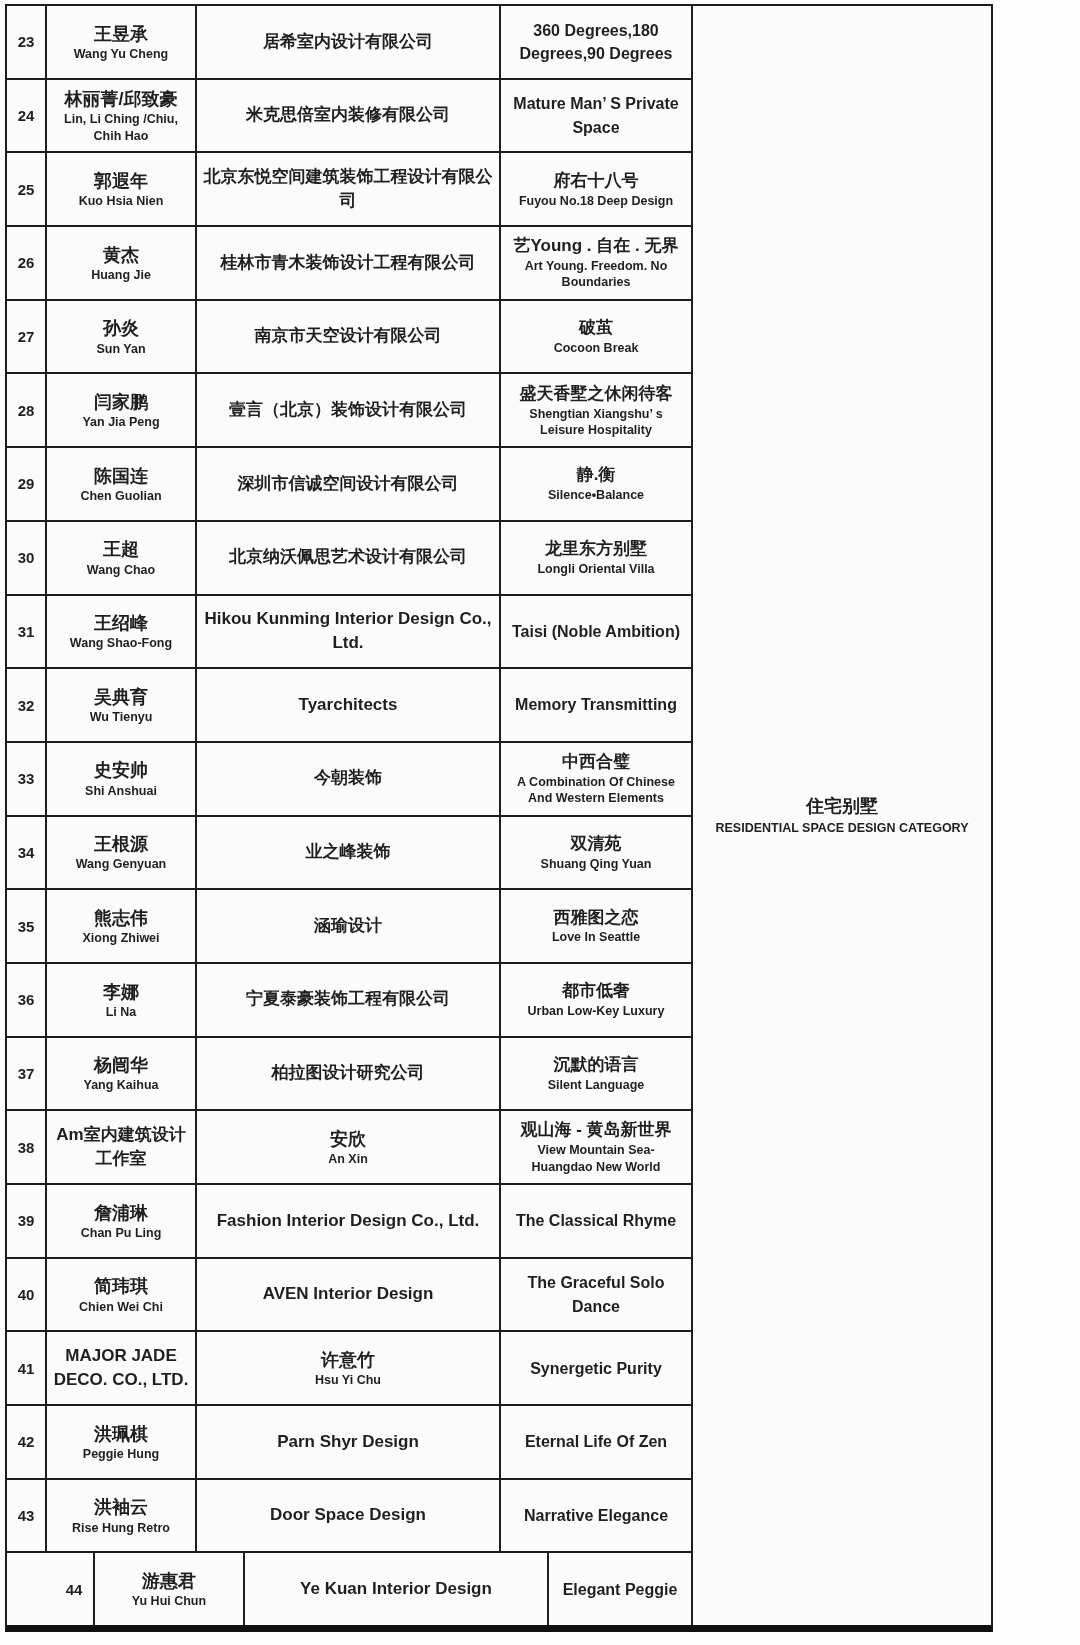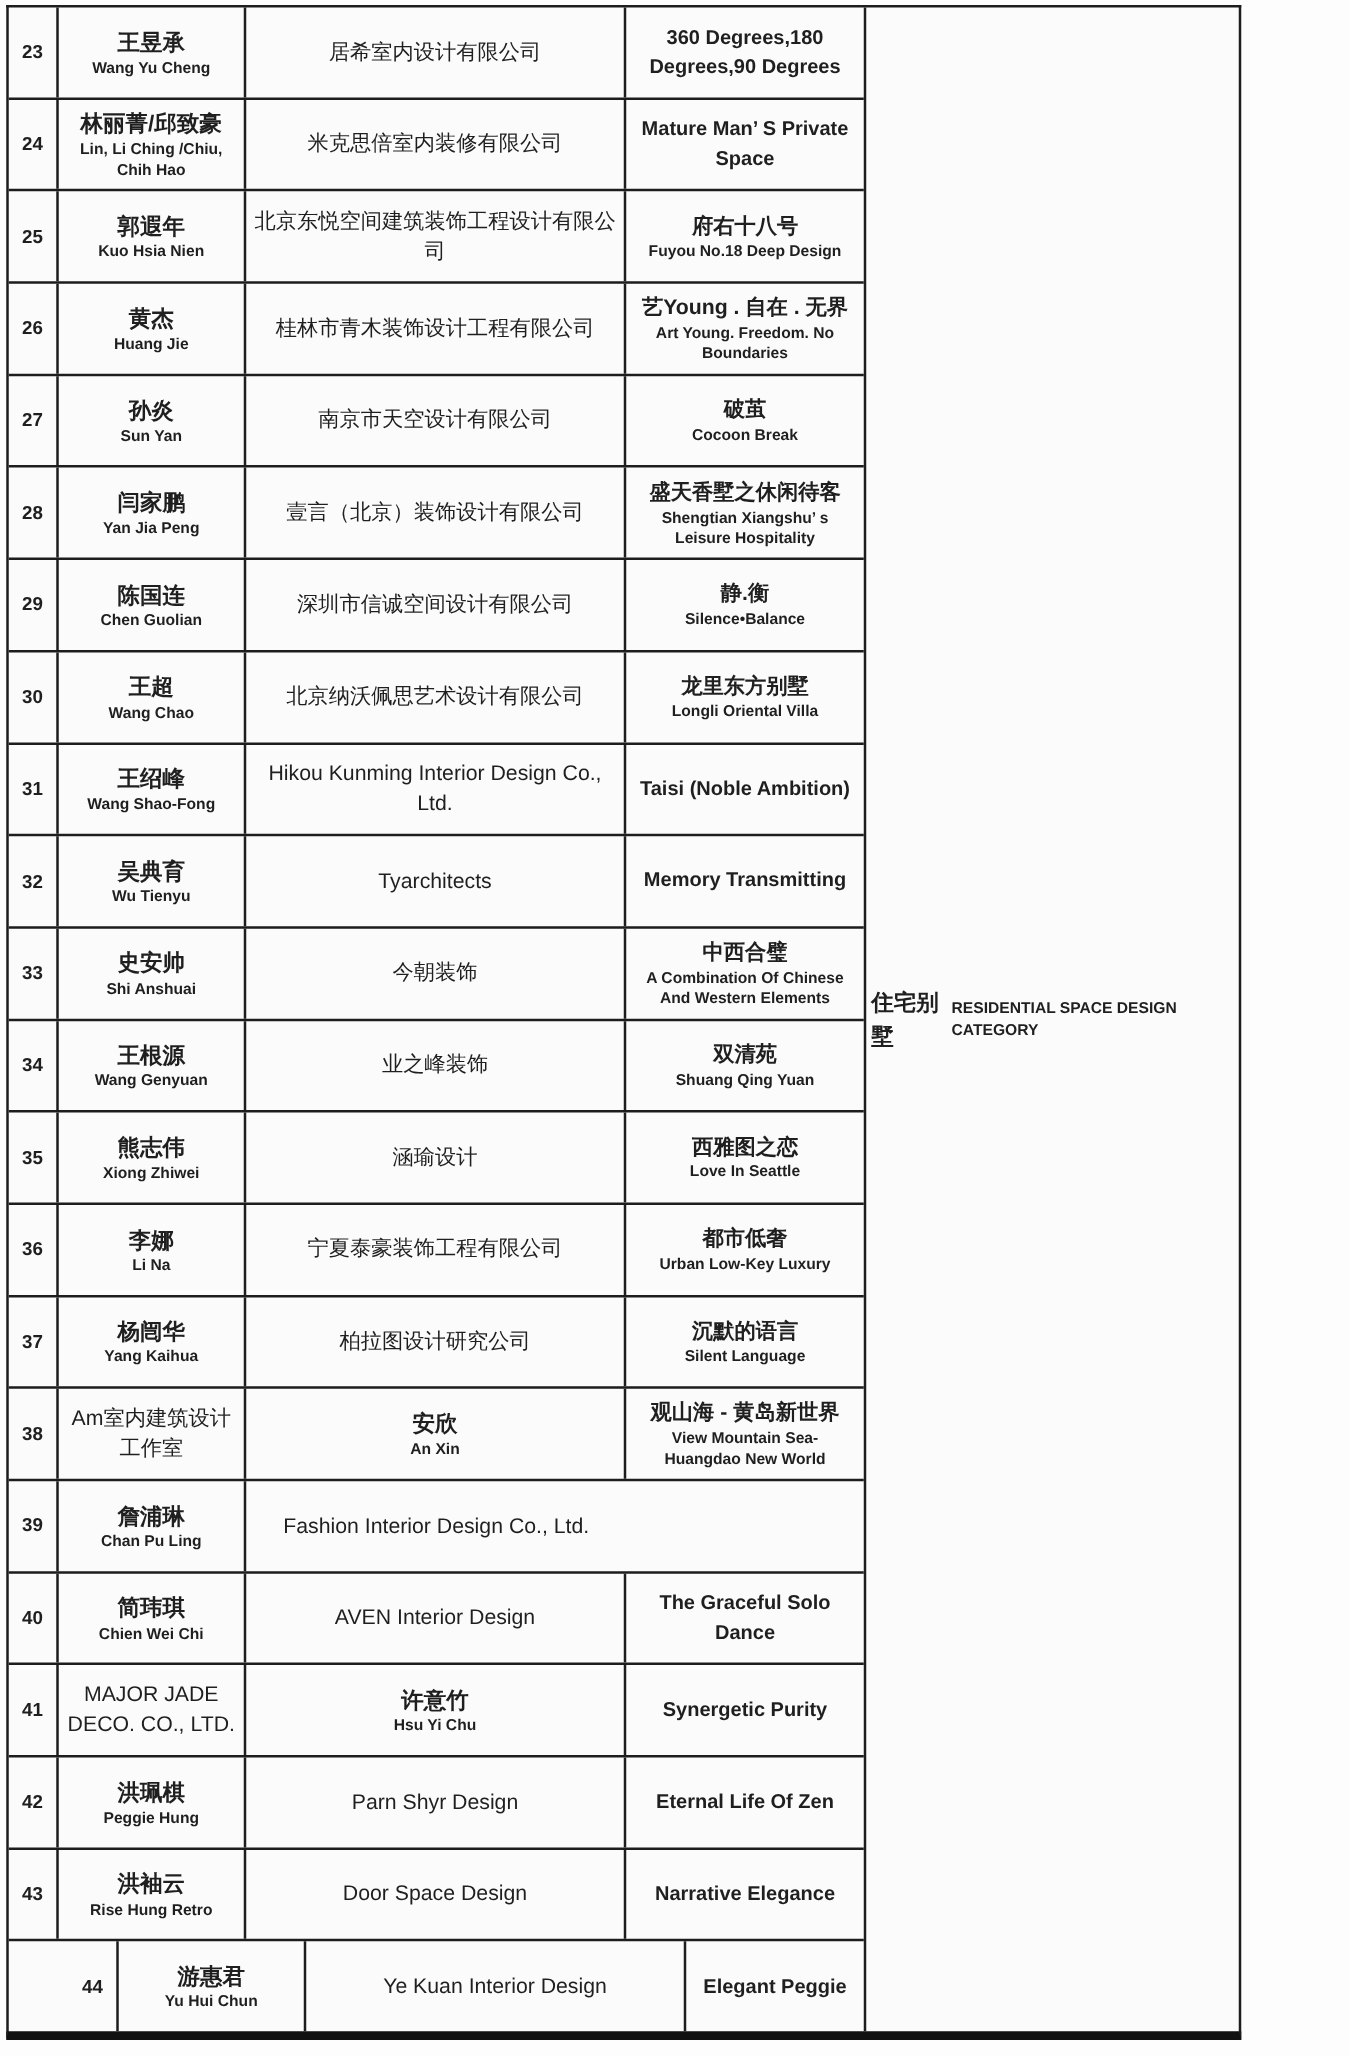--- a/index.html
+++ b/index.html
@@ -13,27 +13,27 @@
   .row{flex:1 1 0;display:grid;grid-template-columns:40px 150px 304px 1fr;
        border-bottom:2px solid #1d1d1d;min-height:0;}
   .row:last-child{border-bottom:none;padding-left:48px;}
   .cell{border-right:2px solid #1d1d1d;display:flex;flex-direction:column;
         align-items:center;justify-content:center;text-align:center;
         padding:2px 6px;box-sizing:border-box;overflow:hidden;}
   .cell:last-child{border-right:none;}
   .num{font-size:15px;font-weight:700;}
   .zh-main{font-size:18px;font-weight:700;line-height:1.35;}
   .en-sub{font-size:12.5px;font-weight:700;line-height:1.3;}
-  .company{font-size:17px;font-weight:400;line-height:1.45;}
+  .company{font-size:17px;font-weight:700;line-height:1.45;}
   .proj-zh{font-size:17px;font-weight:700;line-height:1.35;}
   .proj-en{font-size:12.5px;font-weight:700;line-height:1.3;}
   .proj-en.en-only{font-size:16px;line-height:1.45;}
   .category-col{flex:0 0 300px;border-left:2px solid #1d1d1d;display:flex;
-        flex-direction:row;align-items:center;justify-content:center;
-        text-align:left;padding:0 4px;box-sizing:border-box;}
+        flex-direction:column;align-items:center;justify-content:center;
+        text-align:right;padding:0 4px;box-sizing:border-box;}
   .cat-zh{font-size:18px;font-weight:700;line-height:1.5;}
   .cat-en{font-size:12.5px;font-weight:700;line-height:1.4;}
 </style>
 </head>
 <body>
 
 <div class="table">
   <div class="rows-col">
   <div class="row">
     <div class="cell num">23</div>
@@ -243,20 +243,24 @@
     </div>
   </div>
 
   <div class="row">
     <div class="cell num">39</div>
     <div class="cell">
       <div class="zh-main">詹浦琳</div>
       <div class="en-sub">Chan Pu Ling</div>
     </div>
     <div class="cell company">Fashion Interior Design Co., Ltd.</div>
+    <div class="cell">
+
+      <div class="proj-en en-only">The Classical Rhyme</div>
+    </div>
   </div>
 
   <div class="row">
     <div class="cell num">40</div>
     <div class="cell">
       <div class="zh-main">简玮琪</div>
       <div class="en-sub">Chien Wei Chi</div>
     </div>
     <div class="cell company">AVEN Interior Design</div>
     <div class="cell">

